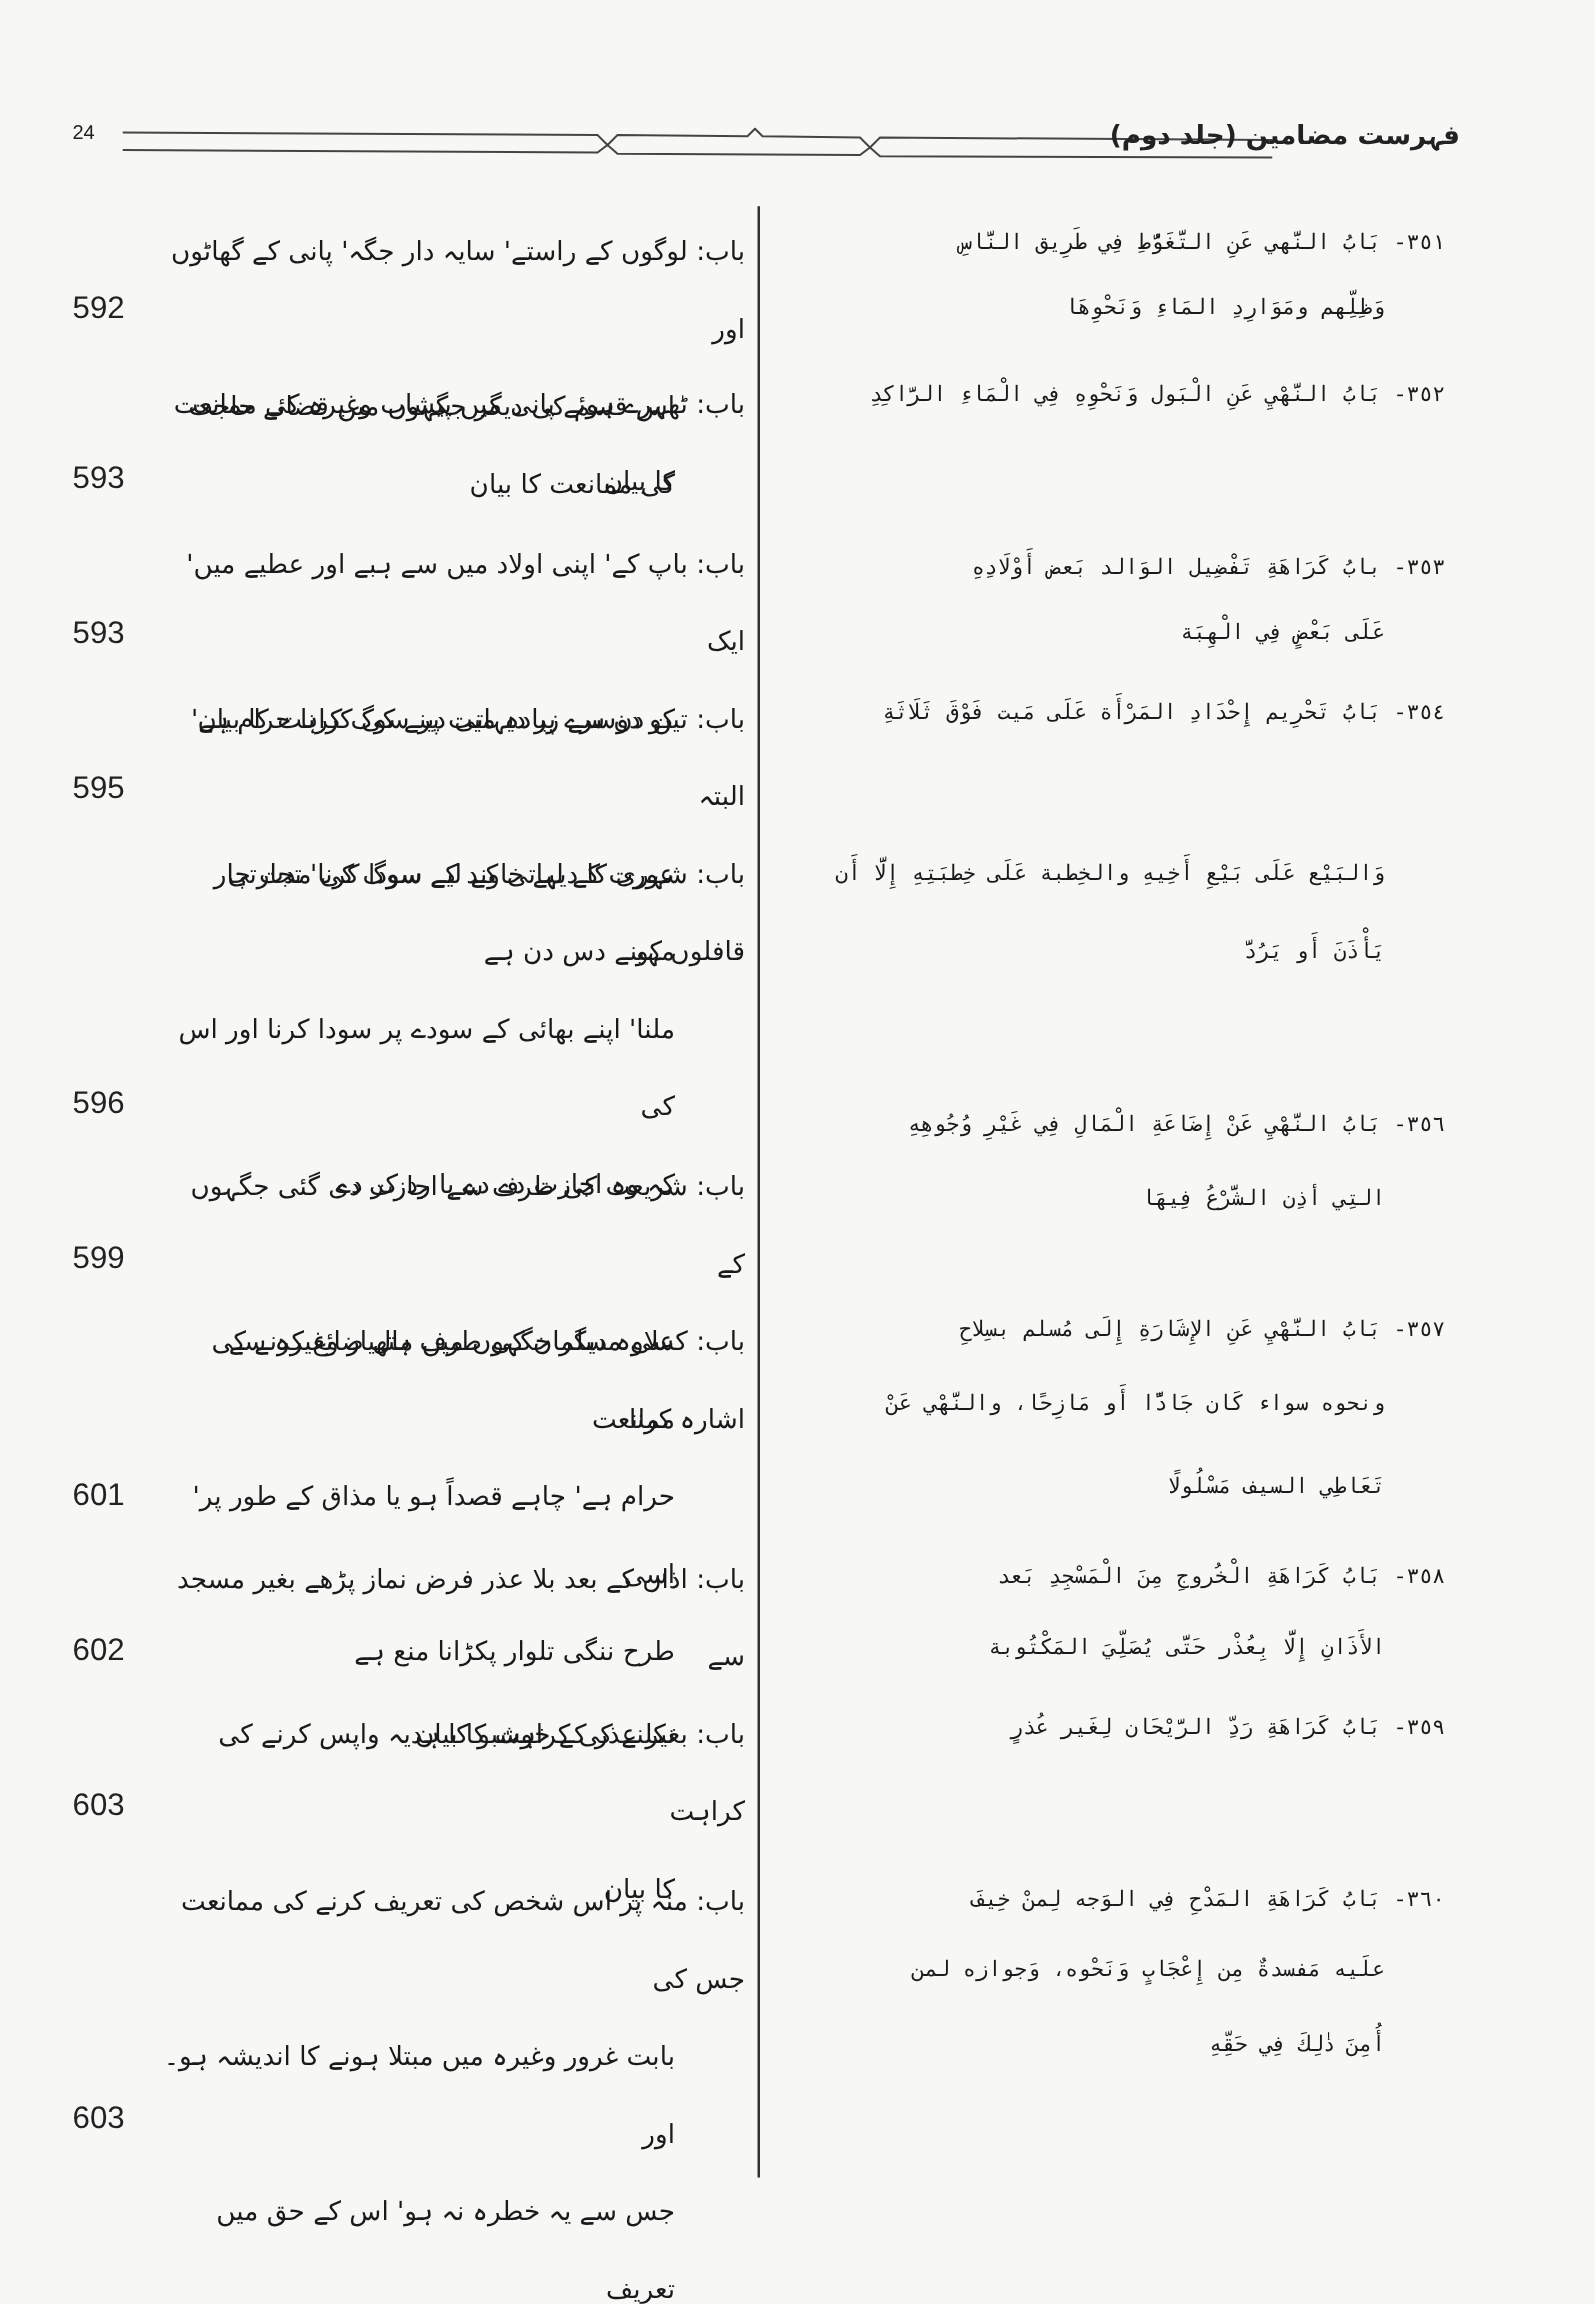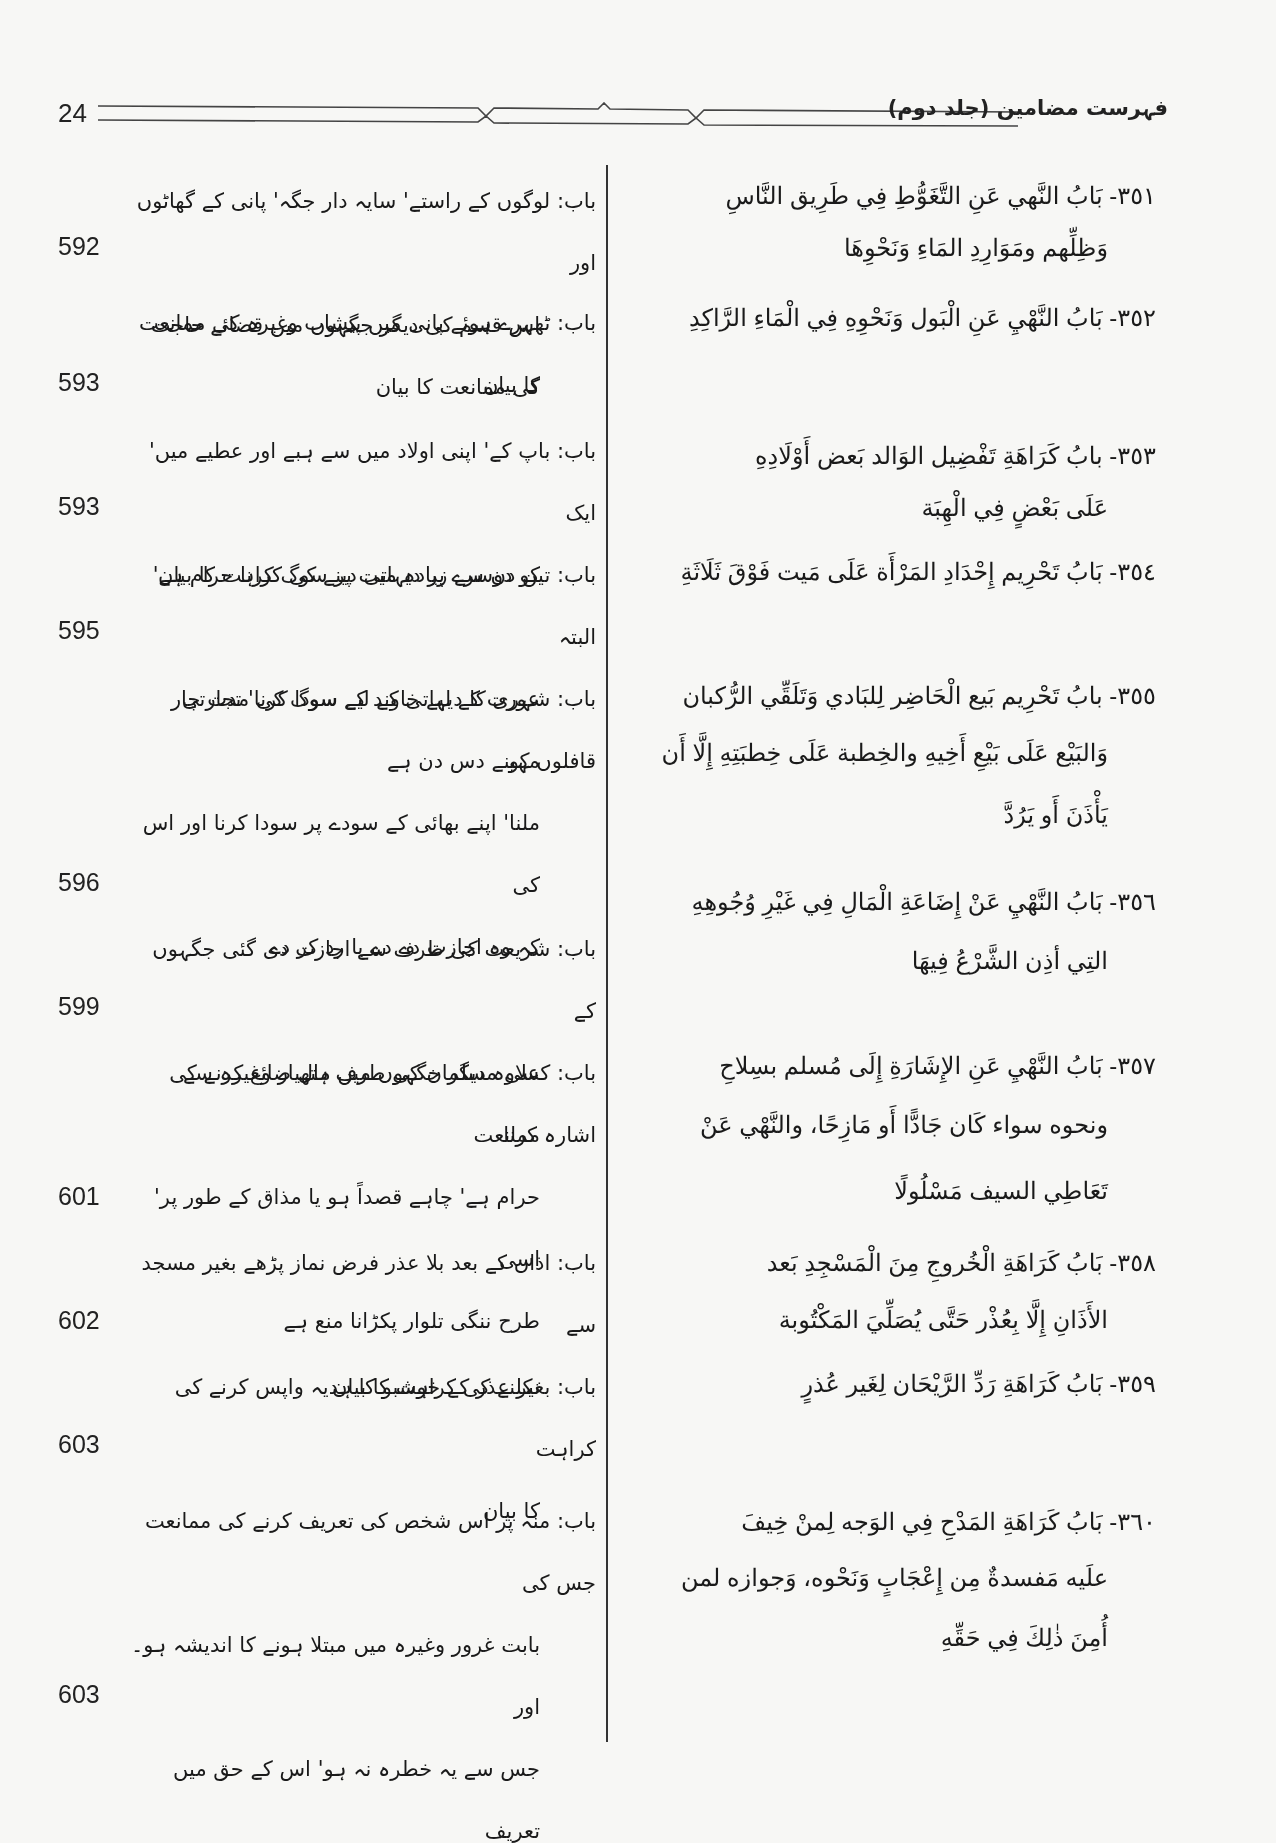--- a/index.html
+++ b/index.html
@@ -9,34 +9,34 @@
     position: relative;
     overflow: hidden;
     color: #1a1a1a;
     font-family: "DejaVu Sans", sans-serif;
   }
   .header {
     position: absolute; left: 58px; top: 96px; width: 1110px; height: 40px;
   }
   .page-num {
     position: absolute; left: 0; top: 2px;
-    font-family: "Liberation Sans", sans-serif; font-size: 26px; color: #222;
+    font-family: "Liberation Sans", sans-serif; font-size: 16px; color: #222;
   }
   .rule-svg { position: absolute; left: 40px; top: 6px; }
   .book-title {
     position: absolute; right: 0; top: 0;
     direction: rtl; font-size: 21px; font-weight: bold; color: #222;
     font-family: "DejaVu Sans", sans-serif;
   }
   .divider {
     position: absolute; left: 606px; top: 165px; width: 2px; height: 1577px; background: #333;
   }
   .ar {
     position: absolute; right: 120px; width: 540px; text-align: right;
-    font-family: Liberation Sans, sans-serif; font-size: 24px; line-height: 52px;
+    font-family: Liberation Mono, monospace; font-size: 17px; line-height: 52px;
   }
   .ar .line2 { padding-right: 48px; }
   .ur {
     position: absolute; right: 680px; width: 470px; text-align: right;
     font-family: "DejaVu Sans", sans-serif; font-size: 21px; line-height: 62px; margin-left: 24px;
   }
   .ur .indent { padding-right: 56px; }
   .pg {
     position: absolute; left: 58px;
     font-family: "Liberation Sans", sans-serif; font-size: 25px; color: #222;
@@ -67,21 +67,20 @@
     <div>٣٥٢- بَابُ النَّهْيِ عَنِ الْبَول وَنَحْوِهِ فِي الْمَاءِ الرَّاكِدِ</div>
   </div>
   <div class="ar" style="top:430px">
     <div>٣٥٣- بابُ كَرَاهَةِ تَفْضِيل الوَالد بَعض أَوْلَادِهِ</div>
     <div class="line2">عَلَى بَعْضٍ فِي الْهِبَة</div>
   </div>
   <div class="ar" style="top:546px">
     <div>٣٥٤- بَابُ تَحْرِيم إِحْدَادِ المَرْأَة عَلَى مَيت فَوْقَ ثَلَاثَةِ</div>
   </div>
   <div class="ar" style="top:670px">
-    <div>٣٥٥- بابُ تَحْرِيم بَيع الْحَاضِر لِلبَادي وَتَلَقِّي الرُّكبان</div>
     <div class="line2" style="line-height:62px">وَالبَيْع عَلَى بَيْعِ أَخِيهِ والخِطبة عَلَى خِطبَتِهِ إِلَّا أَن</div>
     <div class="line2" style="line-height:62px">يَأْذَنَ أَو يَرُدَّ</div>
   </div>
   <div class="ar" style="top:876px">
     <div>٣٥٦- بَابُ النَّهْيِ عَنْ إِضَاعَةِ الْمَالِ فِي غَيْرِ وُجُوهِهِ</div>
     <div class="line2" style="line-height:66px">التِي أذِن الشَّرْعُ فِيهَا</div>
   </div>
   <div class="ar" style="top:1040px">
     <div>٣٥٧- بَابُ النَّهْيِ عَنِ الإِشَارَةِ إِلَى مُسلم بسِلاحِ</div>
     <div class="line2" style="line-height:66px">ونحوه سواء كَان جَادًّا أَو مَازِحًا، والنَّهْي عَنْ</div>

